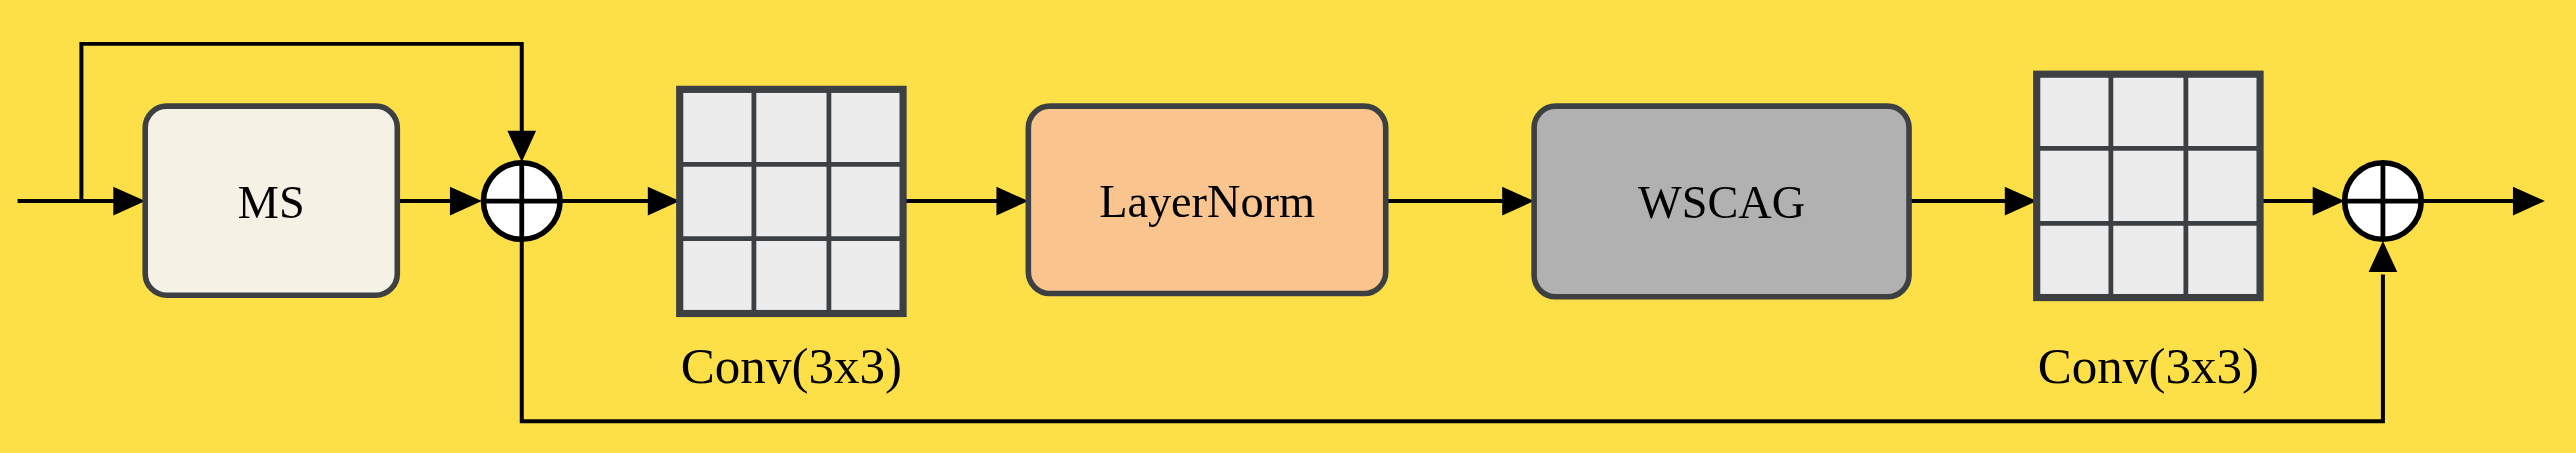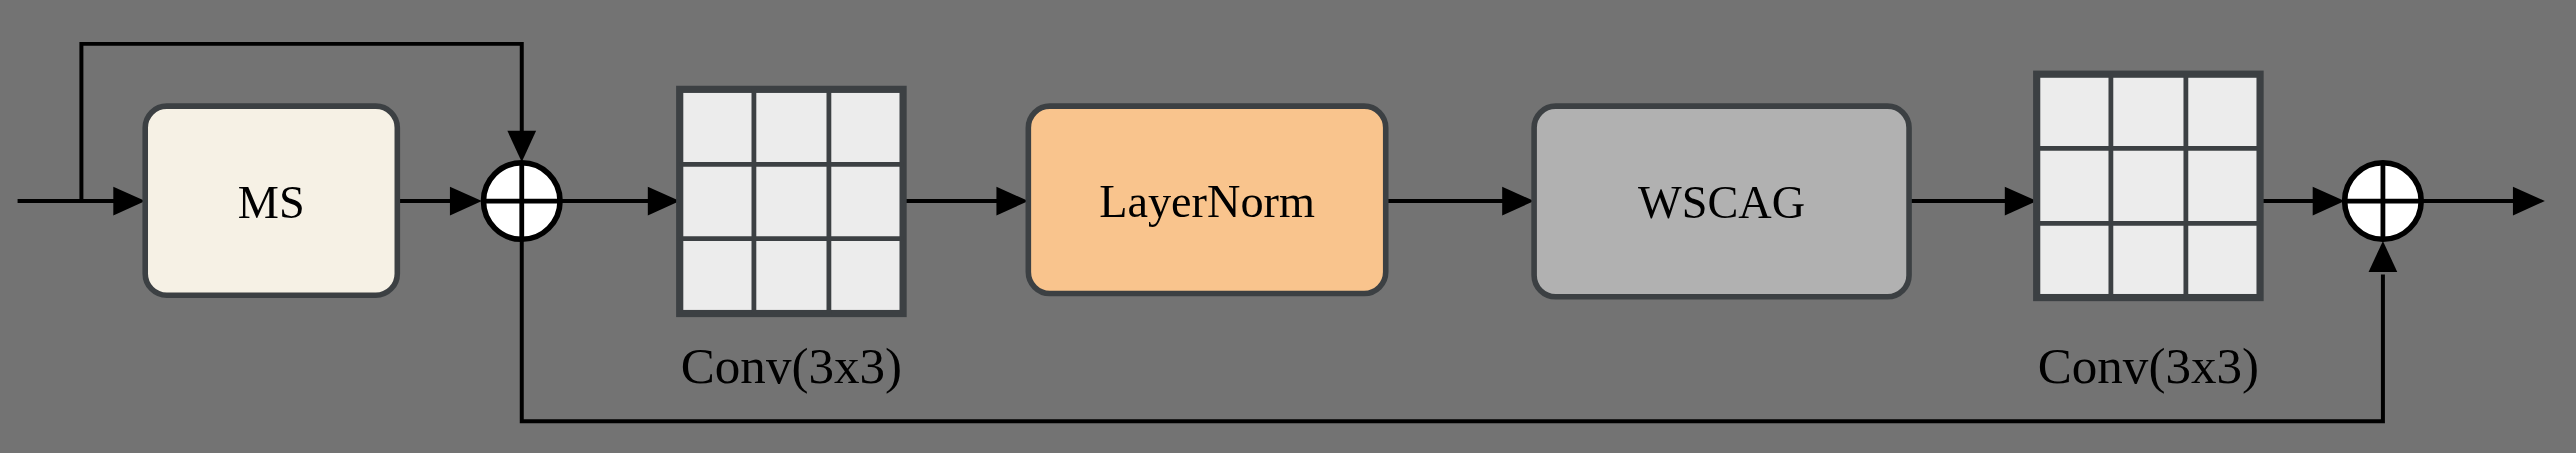--- a/index.html
+++ b/index.html
@@ -3,21 +3,21 @@
 <meta charset="utf-8">
 <style>
   html, body {
     margin: 0;
     padding: 0;
     background: #ffffff;
   }
   .diagram-wrap {
     width: 100%;
     max-width: 2576px;
-    background: #737373;
+    background: #fde047;
   }
   svg { display: block; width: 100%; height: auto; }
 
   .flow-line { stroke: #000000; stroke-width: 5; fill: none; }
   .arrow-head { fill: #000000; stroke: none; }
   .block { stroke: #3c4043; stroke-width: 7; }
   .grid-outer { stroke: #3c4043; stroke-width: 9; }
   .grid-inner line { stroke: #3c4043; stroke-width: 6; }
   .op-circle { fill: #ffffff; stroke: #000000; stroke-width: 7; }
   .op-cross { stroke: #000000; stroke-width: 6; fill: none; }

